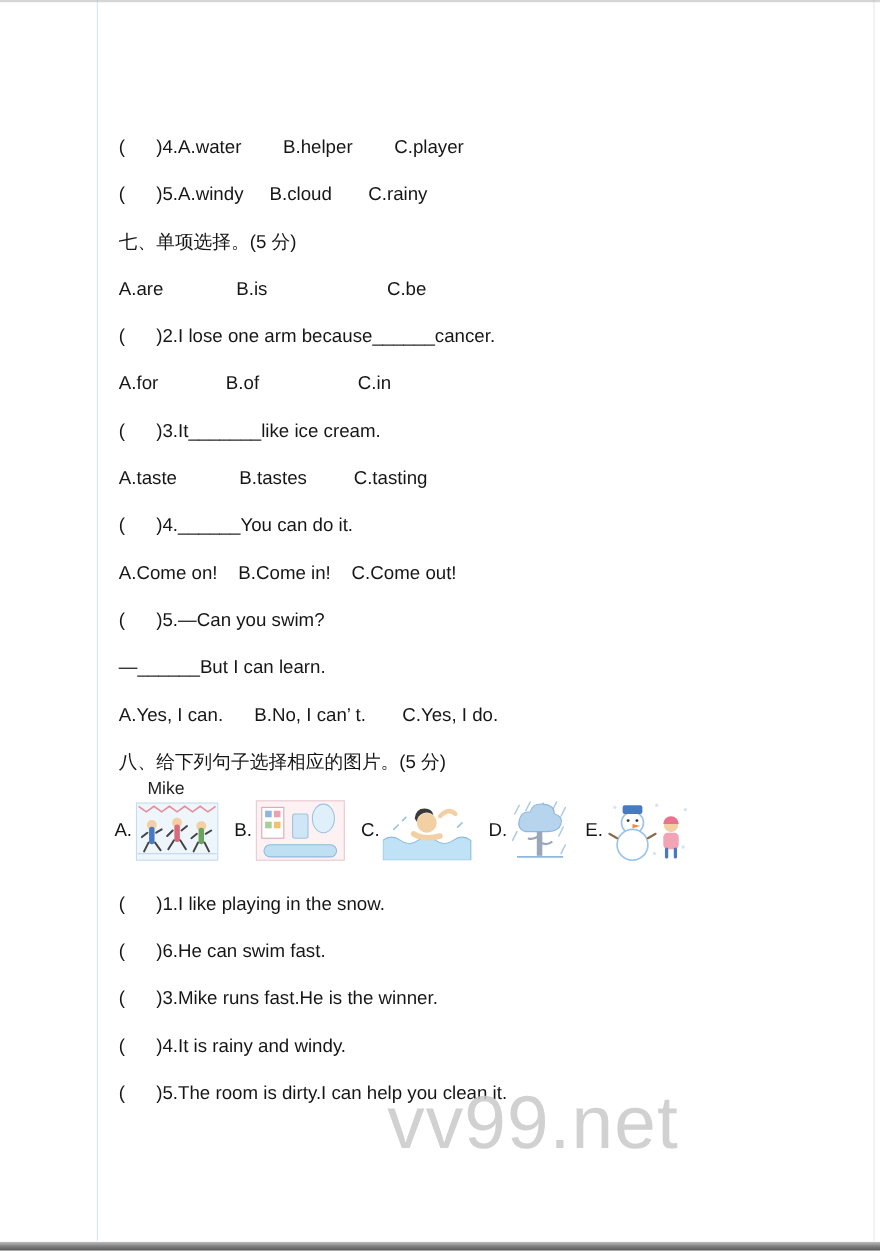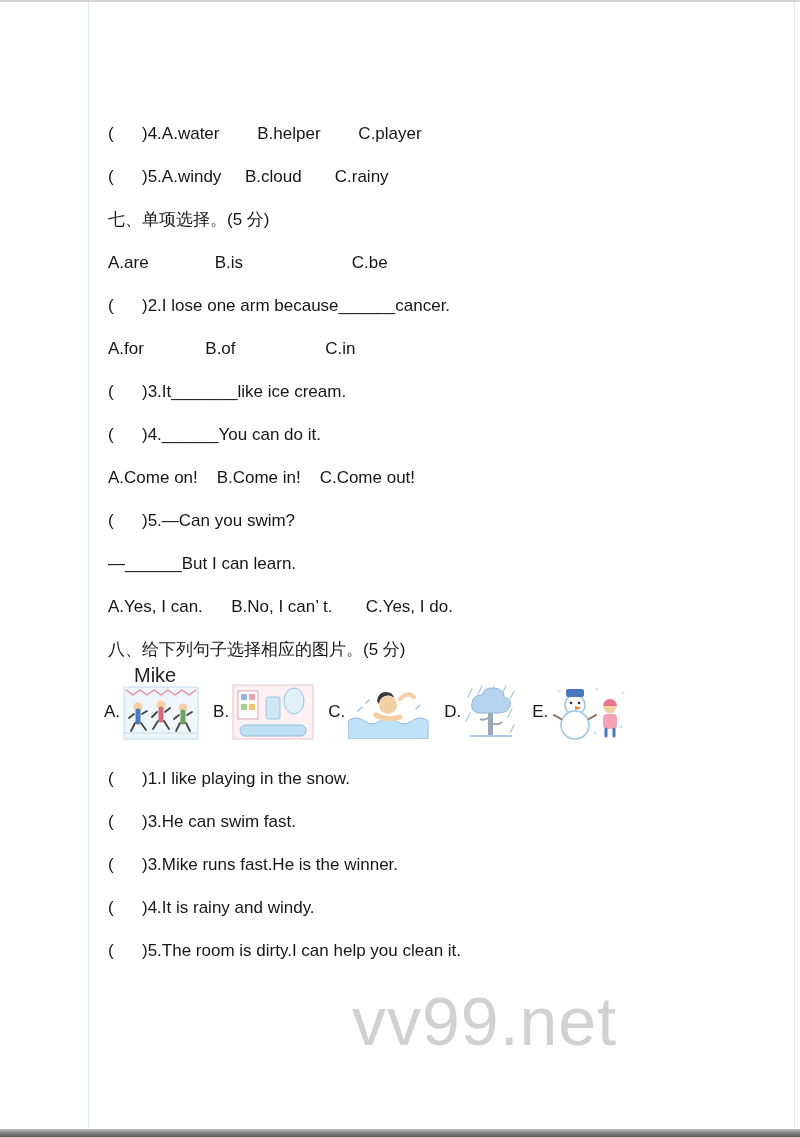--- a/index.html
+++ b/index.html
@@ -24,21 +24,21 @@
     font-size: 17px; line-height: 20px; margin-top: 36px;
   }
   .line, .heading { white-space: pre-wrap; margin: 0 0 23px 0; }
   .pictures {
     position: relative;
     display: flex; align-items: center;
     margin: 10px 0 28px -4px;
   }
   .pic-item { display: flex; align-items: center; margin-right: 14px; }
   .pic-label { margin-right: 3px; }
-  .mike-label { position: absolute; top: -18px; left: 30px; font-size: 20px; color: #222; }
+  .mike-label { position: absolute; top: -18px; left: 30px; font-size: 16px; color: #222; }
   svg.pic { display: block; }
   .watermark {
     position: absolute; left: 352px; top: 982px;
     font-size: 68px; font-weight: normal; letter-spacing: 1px;
     color: #c9c9c9; opacity: 0.85;
     pointer-events: none;
     font-family: "Liberation Sans", sans-serif;
   }
 </style>
 </head>
@@ -51,20 +51,21 @@
 <div class="content">
 
   <p class="line">(      )4.A.water        B.helper        C.player</p>
   <p class="line">(      )5.A.windy     B.cloud       C.rainy</p>
 
   <p class="heading">七、单项选择。(5 分)</p>
   <p class="line">A.are              B.is                       C.be</p>
   <p class="line">(      )2.I lose one arm because______cancer.</p>
   <p class="line">A.for             B.of                   C.in</p>
   <p class="line">(      )3.It_______like ice cream.</p>
+  <p class="line">A.taste            B.tastes         C.tasting</p>
   <p class="line">(      )4.______You can do it.</p>
   <p class="line">A.Come on!    B.Come in!    C.Come out!</p>
   <p class="line">(      )5.—Can you swim?</p>
   <p class="line">—______But I can learn.</p>
   <p class="line">A.Yes, I can.      B.No, I can’ t.       C.Yes, I do.</p>
 
   <p class="heading">八、给下列句子选择相应的图片。(5 分)</p>
 
   <div class="pictures">
     <span class="mike-label">Mike</span>
@@ -155,21 +156,21 @@
             <circle cx="46" cy="6" r="1.5"></circle>
             <circle cx="72" cy="10" r="1.5"></circle>
           <circle cx="70" cy="44" r="1.5"></circle>
             <circle cx="44" cy="50" r="1.5"></circle>
         </g>
       </svg>
     </div>
   </div>
 
   <p class="line">(      )1.I like playing in the snow.</p>
-  <p class="line">(      )3.He can swim fast.</p>
+  <p class="line">(      )6.He can swim fast.</p>
   <p class="line">(      )3.Mike runs fast.He is the winner.</p>
   <p class="line">(      )4.It is rainy and windy.</p>
   <p class="line">(      )5.The room is dirty.I can help you clean it.</p>
 
 </div>
 
 <div class="watermark">vv99.net</div>
 <div class="bottom-strip"></div>
 
 </body></html>

